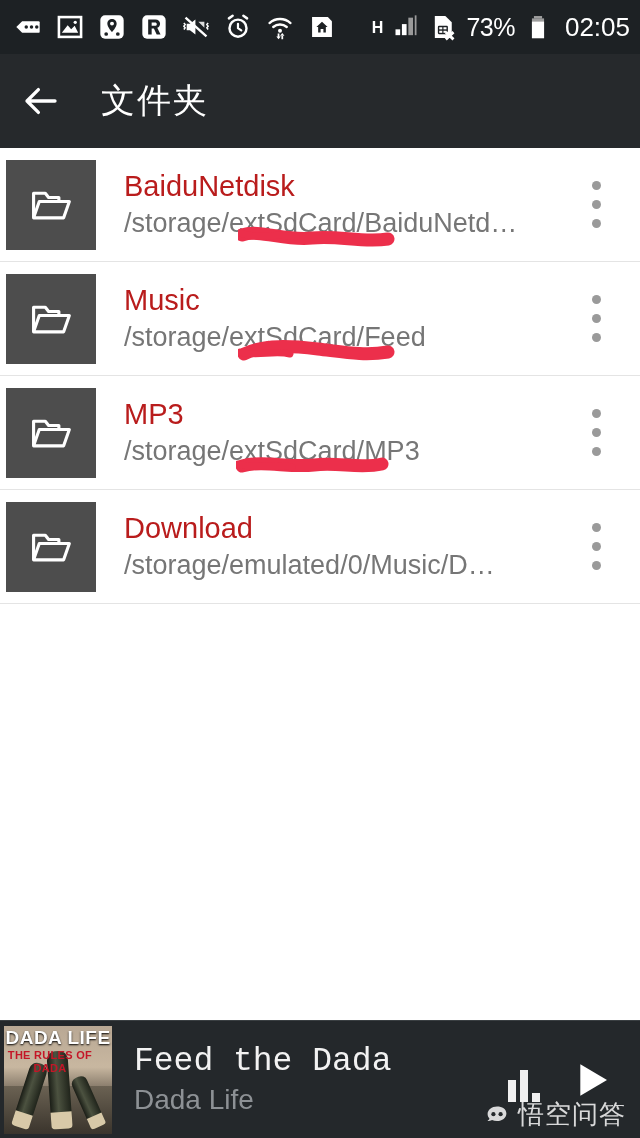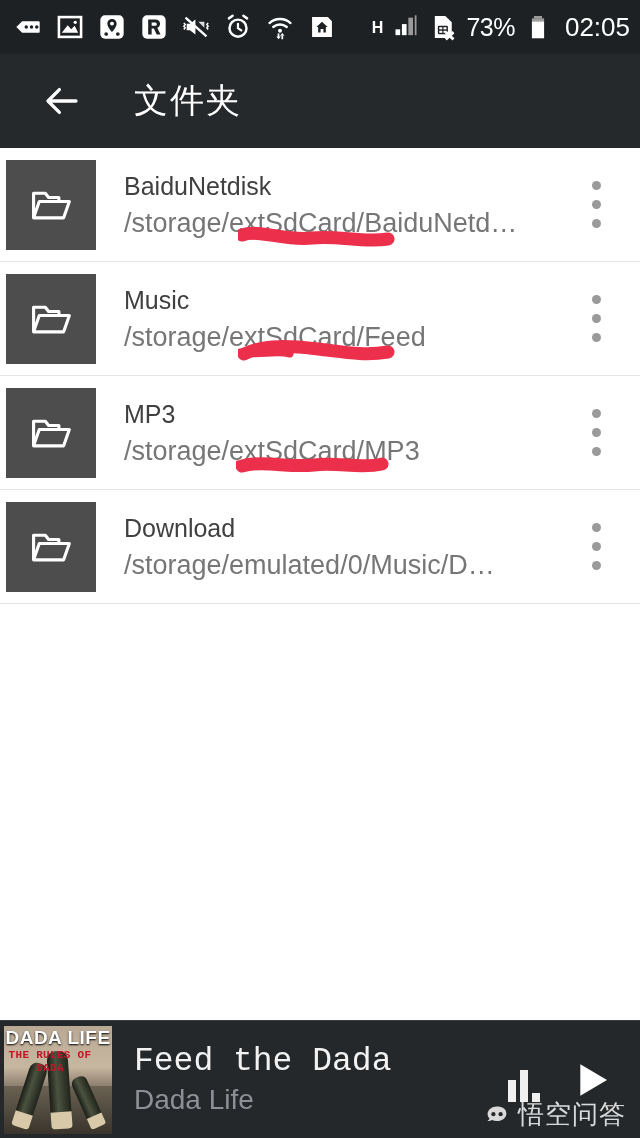--- a/index.html
+++ b/index.html
@@ -25,21 +25,21 @@
   .sb-net {
     color:#fff; font-size:16px; font-weight:bold; line-height:1;
     align-self:flex-start; margin-top:8px; letter-spacing:0;
   }
   .sb-batt-pct { color:#fff; font-size:25px; letter-spacing:-0.5px; }
   .sb-clock { color:#fff; font-size:26px; letter-spacing:0px; margin-left:4px; }
 
   
   .appbar {
     height:94px; background:#26292c; width:100%;
-    display:flex; align-items:center; padding-left:36px;gap:12px;
+    display:flex; align-items:center; padding-left:15px;
   }
   .back-btn { width:52px; height:52px; display:flex; align-items:center; justify-content:center; flex:none; }
   .back-btn svg { width:42px; height:42px; display:block; }
   .appbar-title {
     color:#ffffff; font-size:34px; margin-left:34px;
     font-family:"DejaVu Sans","Liberation Sans",sans-serif;
     letter-spacing:2px;
   }
 
   
@@ -48,21 +48,21 @@
     height:114px; width:100%; display:flex; align-items:center;
     position:relative; border-bottom:1px solid #e4e4e4; background:#fff;
   }
   .row-thumb {
     width:90px; height:90px; background:#4d4d4d; flex:none;
     margin-left:6px; display:flex; align-items:center; justify-content:center;
   }
   .row-thumb svg { width:44px; height:44px; display:block; }
   .row-text { flex:1; margin-left:28px; min-width:0; overflow:hidden; }
   .row-title {
-    color:#404040; font-size:25px; line-height:34px;
+    color:#b91c1c; font-size:29px; line-height:34px;
     white-space:nowrap; overflow:hidden;
   }
   .row-path {
     color:#767676; font-size:27px; line-height:34px; margin-top:3px;
     white-space:nowrap; overflow:hidden;
   }
   .row-menu {
     width:60px; height:90px; flex:none; margin-right:14px;
     display:flex; flex-direction:column; align-items:center; justify-content:center; gap:10px;
   }
@@ -94,21 +94,20 @@
   .foil { position:absolute; width:100%; height:22%; bottom:0; background:#d8c9a8; border-radius:0 0 20% 20%; }
   .art-title {
     position:absolute; top:2px; left:0; right:0; text-align:center;
     color:#ffffff; font-size:19px; font-weight:bold; letter-spacing:0.5px;
     text-shadow:0 1px 2px #000; line-height:20px;
   }
   .art-sub {
     position:absolute; top:23px; left:0; right:16px; text-align:center;
     color:#c41627; font-size:11px; font-weight:bold; letter-spacing:0.3px;
     line-height:13px;
-    font-family:Liberation Mono, monospace;
   }
   .player-text { flex:1; margin-left:22px; min-width:0; overflow:hidden; }
   .track-title { color:#f2f2f2; font-size:33px; line-height:38px; white-space:nowrap; overflow:hidden;font-family:Liberation Mono, monospace; }
   .track-artist { color:#8d9195; font-size:28px; line-height:34px; margin-top:2px; white-space:nowrap; overflow:hidden; }
   .player-ctrls { display:flex; align-items:center; gap:26px; margin-right:26px; flex:none; }
   .eq-btn { width:40px; height:44px; display:flex; align-items:flex-end; justify-content:center; gap:4px; }
   .eq-btn i { width:8px; background:#f0f0f0; display:block; }
   .eq-btn i:nth-child(1){ height:22px; }
   .eq-btn i:nth-child(2){ height:32px; }
   .eq-btn i:nth-child(3){ height:9px; }

